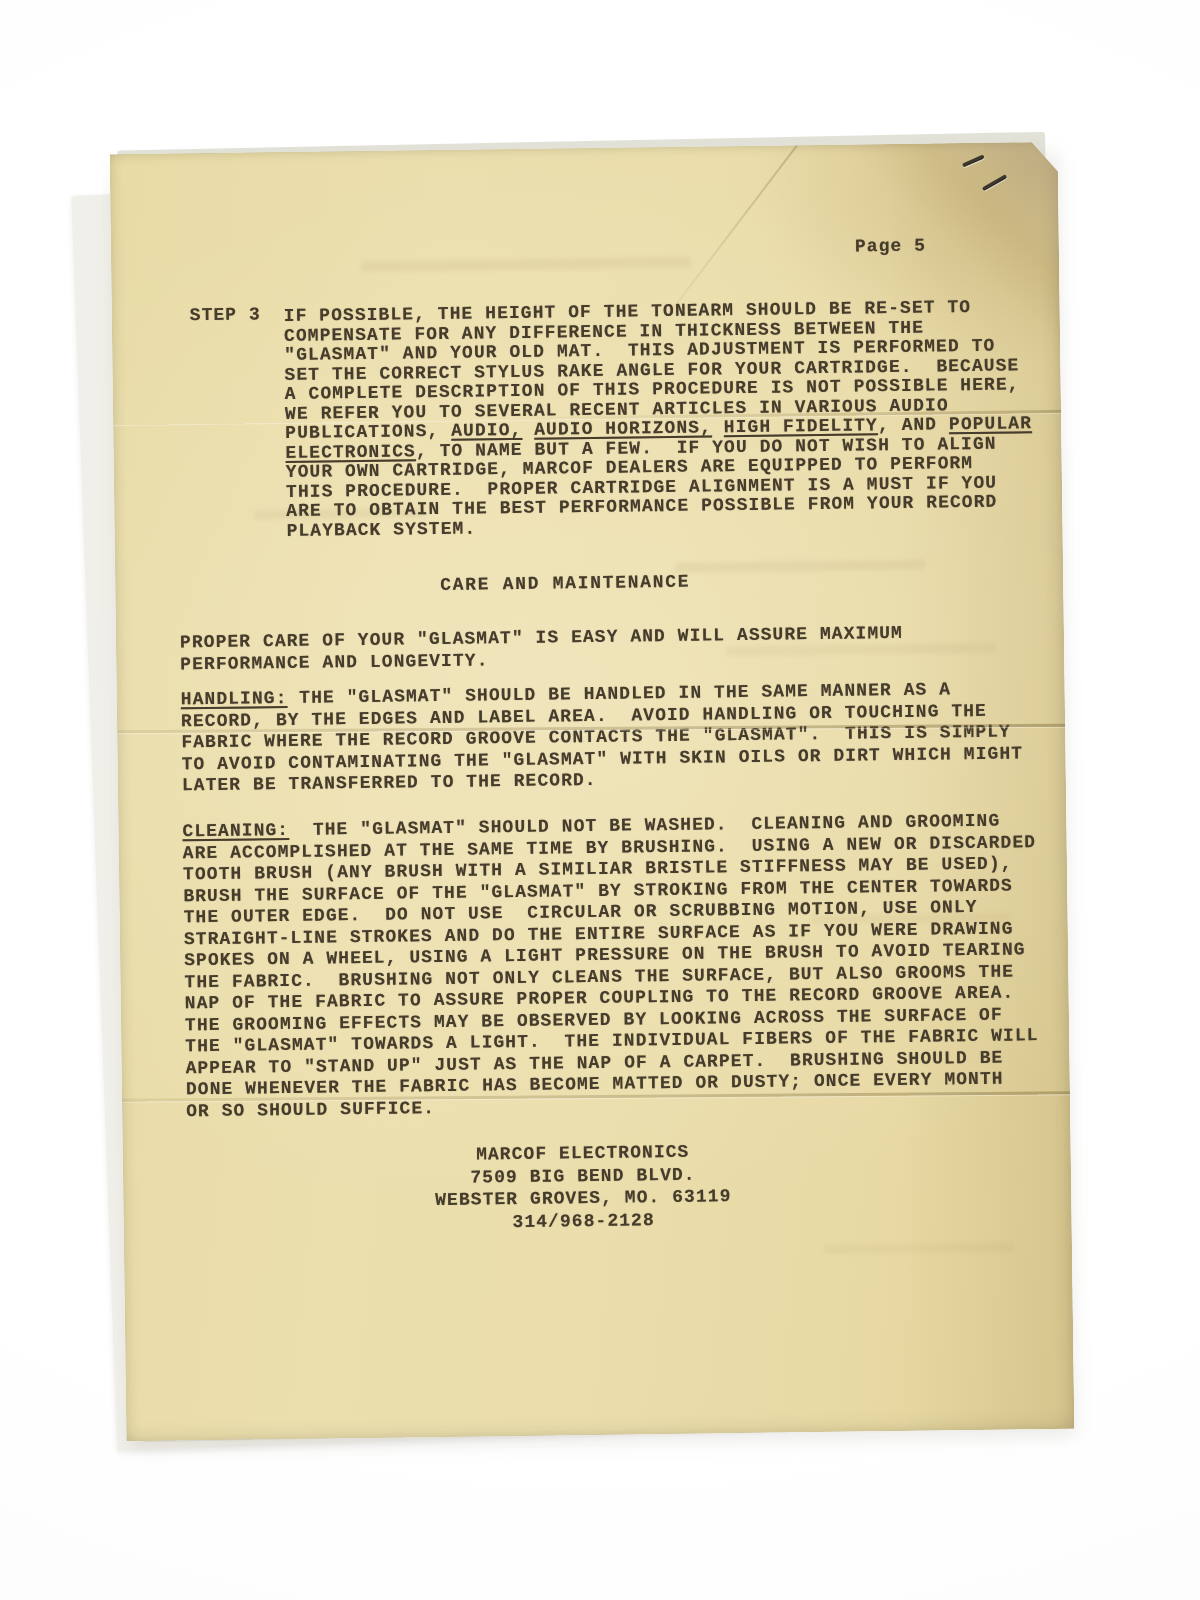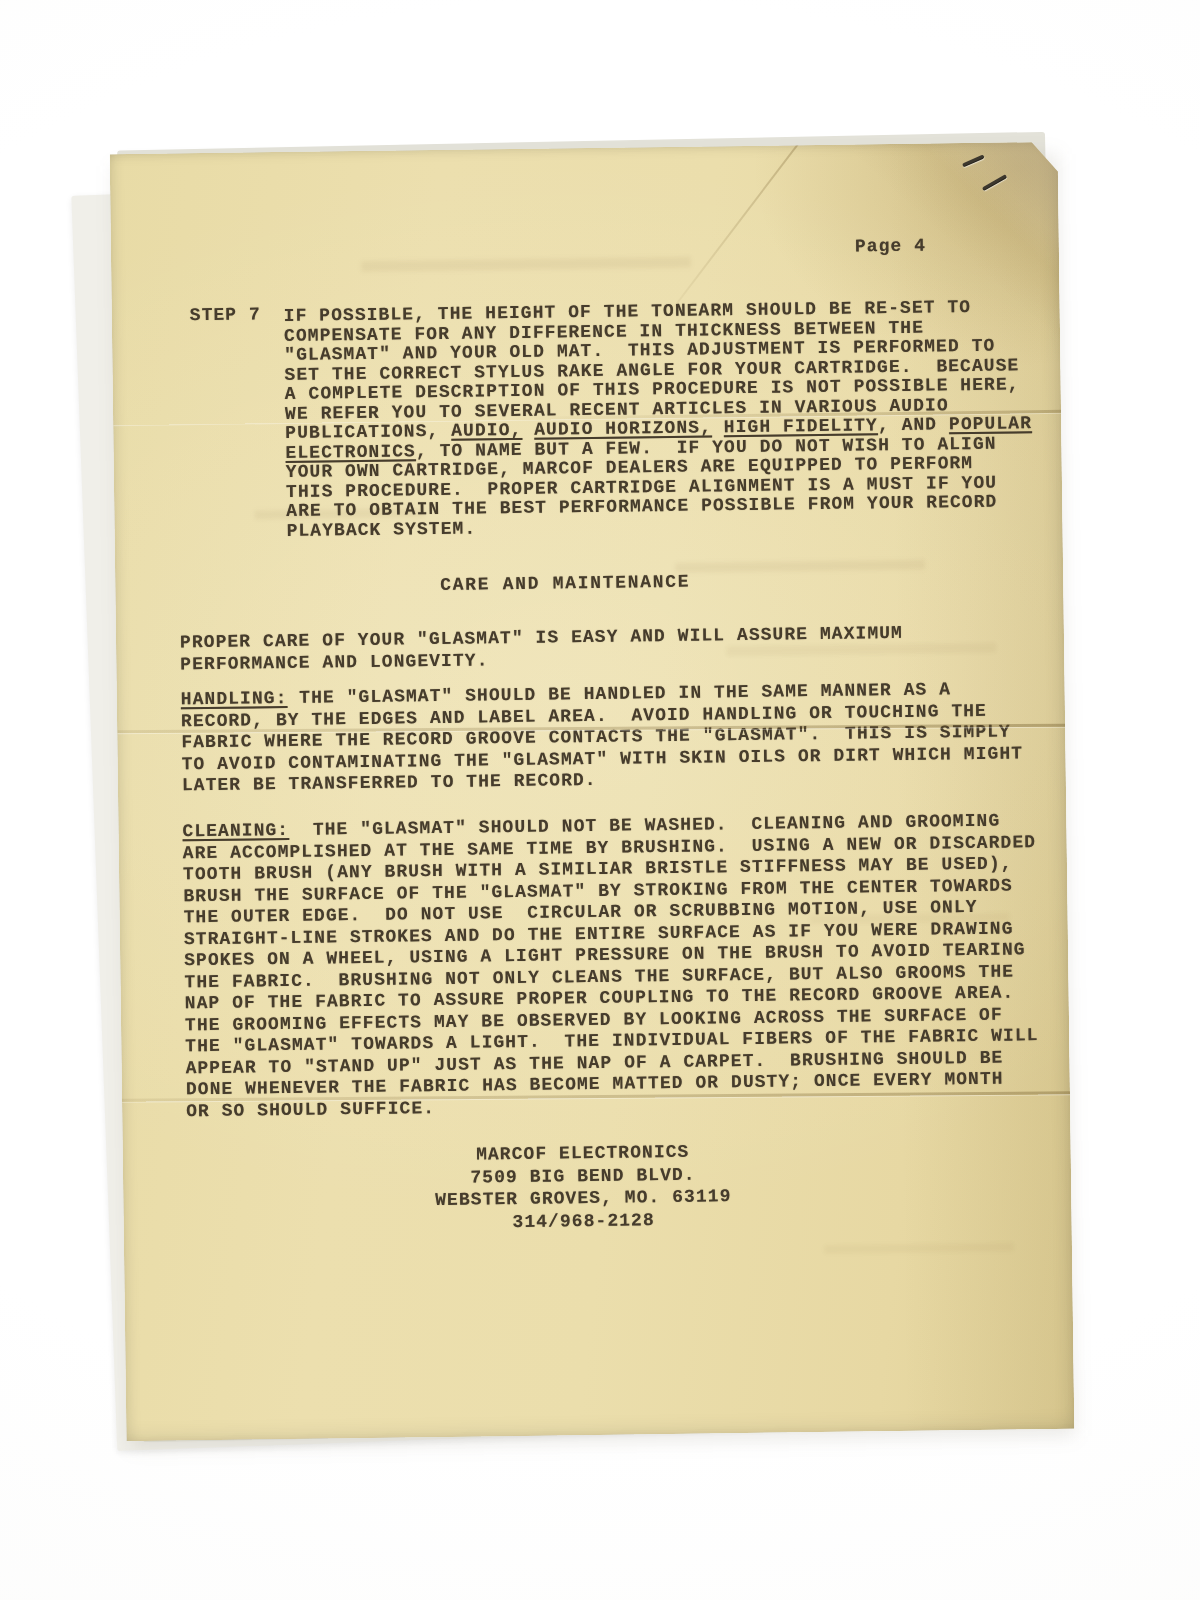--- a/index.html
+++ b/index.html
@@ -89,23 +89,23 @@
   <div class="staple staple-1"></div>
   <div class="staple staple-2"></div>
 
   <div class="smudge smudge-1"></div>
   <div class="smudge smudge-2"></div>
   <div class="smudge smudge-3"></div>
   <div class="smudge smudge-4"></div>
   <div class="smudge smudge-5"></div>
   <div class="smudge smudge-6"></div>
 
-  <div class="typed page-num">Page 4</div>
+  <div class="typed page-num">Page 5</div>
 
-  <div class="typed step-label">STEP 7</div>
+  <div class="typed step-label">STEP 3</div>
   <div class="typed step-text"><div class="tl"><span>IF POSSIBLE, THE HEIGHT OF THE TONEARM SHOULD BE RE-SET TO</span></div><div class="tl"><span>COMPENSATE FOR ANY DIFFERENCE IN THICKNESS BETWEEN THE</span></div><div class="tl"><span>"GLASMAT" AND YOUR OLD MAT.  THIS ADJUSTMENT IS PERFORMED TO</span></div><div class="tl"><span>SET THE CORRECT STYLUS RAKE ANGLE FOR YOUR CARTRIDGE.  BECAUSE</span></div><div class="tl"><span>A COMPLETE DESCRIPTION OF THIS PROCEDURE IS NOT POSSIBLE HERE,</span></div><div class="tl"><span>WE REFER YOU TO SEVERAL RECENT ARTICLES IN VARIOUS AUDIO</span></div><div class="tl"><span>PUBLICATIONS, </span><span class="u">AUDIO,</span><span> </span><span class="u">AUDIO HORIZONS,</span><span> </span><span class="u">HIGH FIDELITY</span><span>, AND </span><span class="u">POPULAR</span></div><div class="tl"><span class="u">ELECTRONICS</span><span>, TO NAME BUT A FEW.  IF YOU DO NOT WISH TO ALIGN</span></div><div class="tl"><span>YOUR OWN CARTRIDGE, MARCOF DEALERS ARE EQUIPPED TO PERFORM</span></div><div class="tl"><span>THIS PROCEDURE.  PROPER CARTRIDGE ALIGNMENT IS A MUST IF YOU</span></div><div class="tl"><span>ARE TO OBTAIN THE BEST PERFORMANCE POSSIBLE FROM YOUR RECORD</span></div><div class="tl"><span>PLAYBACK SYSTEM.</span></div></div>
 
   <div class="typed care-heading">CARE AND MAINTENANCE</div>
 
   <div class="typed intro-text"><div class="tl"><span>PROPER CARE OF YOUR "GLASMAT" IS EASY AND WILL ASSURE MAXIMUM</span></div><div class="tl"><span>PERFORMANCE AND LONGEVITY.</span></div></div>
   <div class="typed handling-text"><div class="tl"><span class="u">HANDLING:</span><span> THE "GLASMAT" SHOULD BE HANDLED IN THE SAME MANNER AS A</span></div><div class="tl"><span>RECORD, BY THE EDGES AND LABEL AREA.  AVOID HANDLING OR TOUCHING THE</span></div><div class="tl"><span>FABRIC WHERE THE RECORD GROOVE CONTACTS THE "GLASMAT".  THIS IS SIMPLY</span></div><div class="tl"><span>TO AVOID CONTAMINATING THE "GLASMAT" WITH SKIN OILS OR DIRT WHICH MIGHT</span></div><div class="tl"><span>LATER BE TRANSFERRED TO THE RECORD.</span></div></div>
   <div class="typed cleaning-text"><div class="tl"><span class="u">CLEANING:</span><span>  THE "GLASMAT" SHOULD NOT BE WASHED.  CLEANING AND GROOMING</span></div><div class="tl"><span>ARE ACCOMPLISHED AT THE SAME TIME BY BRUSHING.  USING A NEW OR DISCARDED</span></div><div class="tl"><span>TOOTH BRUSH (ANY BRUSH WITH A SIMILIAR BRISTLE STIFFNESS MAY BE USED),</span></div><div class="tl"><span>BRUSH THE SURFACE OF THE "GLASMAT" BY STROKING FROM THE CENTER TOWARDS</span></div><div class="tl"><span>THE OUTER EDGE.  DO NOT USE  CIRCULAR OR SCRUBBING MOTION, USE ONLY</span></div><div class="tl"><span>STRAIGHT-LINE STROKES AND DO THE ENTIRE SURFACE AS IF YOU WERE DRAWING</span></div><div class="tl"><span>SPOKES ON A WHEEL, USING A LIGHT PRESSURE ON THE BRUSH TO AVOID TEARING</span></div><div class="tl"><span>THE FABRIC.  BRUSHING NOT ONLY CLEANS THE SURFACE, BUT ALSO GROOMS THE</span></div><div class="tl"><span>NAP OF THE FABRIC TO ASSURE PROPER COUPLING TO THE RECORD GROOVE AREA.</span></div><div class="tl"><span>THE GROOMING EFFECTS MAY BE OBSERVED BY LOOKING ACROSS THE SURFACE OF</span></div><div class="tl"><span>THE "GLASMAT" TOWARDS A LIGHT.  THE INDIVIDUAL FIBERS OF THE FABRIC WILL</span></div><div class="tl"><span>APPEAR TO "STAND UP" JUST AS THE NAP OF A CARPET.  BRUSHING SHOULD BE</span></div><div class="tl"><span>DONE WHENEVER THE FABRIC HAS BECOME MATTED OR DUSTY; ONCE EVERY MONTH</span></div><div class="tl"><span>OR SO SHOULD SUFFICE.</span></div></div>
 
   <div class="typed footer-text"><div class="tl"><span>MARCOF ELECTRONICS</span></div><div class="tl"><span>7509 BIG BEND BLVD.</span></div><div class="tl"><span>WEBSTER GROVES, MO. 63119</span></div><div class="tl"><span>314/968-2128</span></div></div>
 

